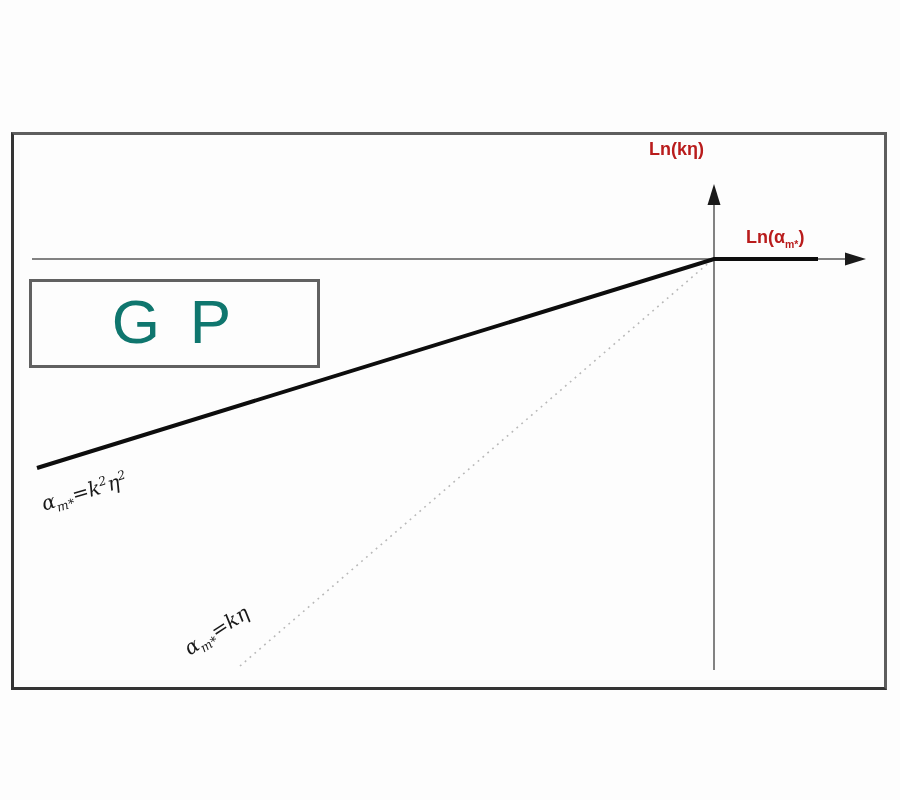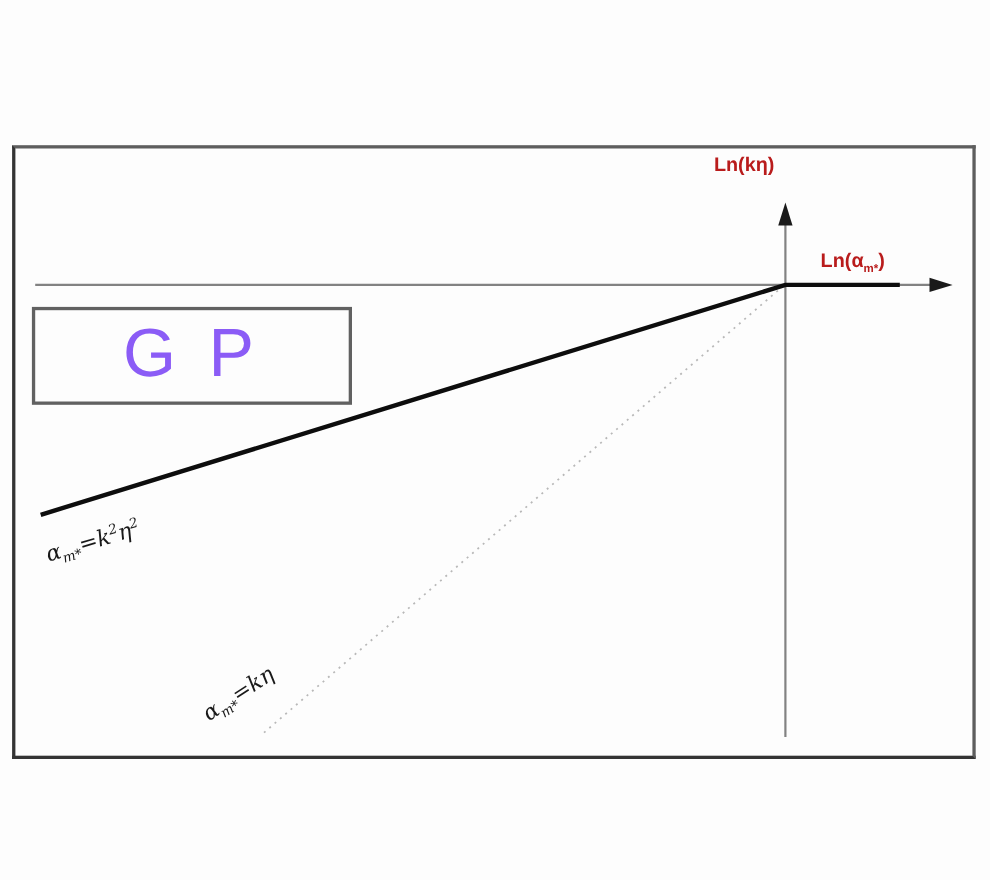--- a/index.html
+++ b/index.html
@@ -16,21 +16,21 @@
   
   #lines-svg{position:absolute;left:0;top:0;width:900px;height:800px;z-index:1;pointer-events:none;}
   
   .region-box{
     position:absolute;border:3px solid #616161;background:transparent;z-index:2;
     display:flex;align-items:center;justify-content:center;
   }
   #gp-box{left:29px;top:279px;width:285px;height:83px;}
   #cp-box{left:362px;top:411px;width:450px;height:125px;}
   .region-label{
-    font-size:62px;color:#8b5cf6;letter-spacing:0.10em;line-height:1;
+    font-size:62px;color:#0f766e;letter-spacing:0.10em;line-height:1;
     padding-bottom:4px;white-space:pre;
   }
   #cp-box .region-label{padding-right:14px;}
   
   .axis-label{
     position:absolute;z-index:3;font-size:18px;font-weight:bold;color:#b91c1c;
     white-space:nowrap;line-height:1.1;
   }
   #y-axis-label{left:649px;top:140px;}
   #x-axis-label{left:746px;top:216px;margin-top:12px;}

